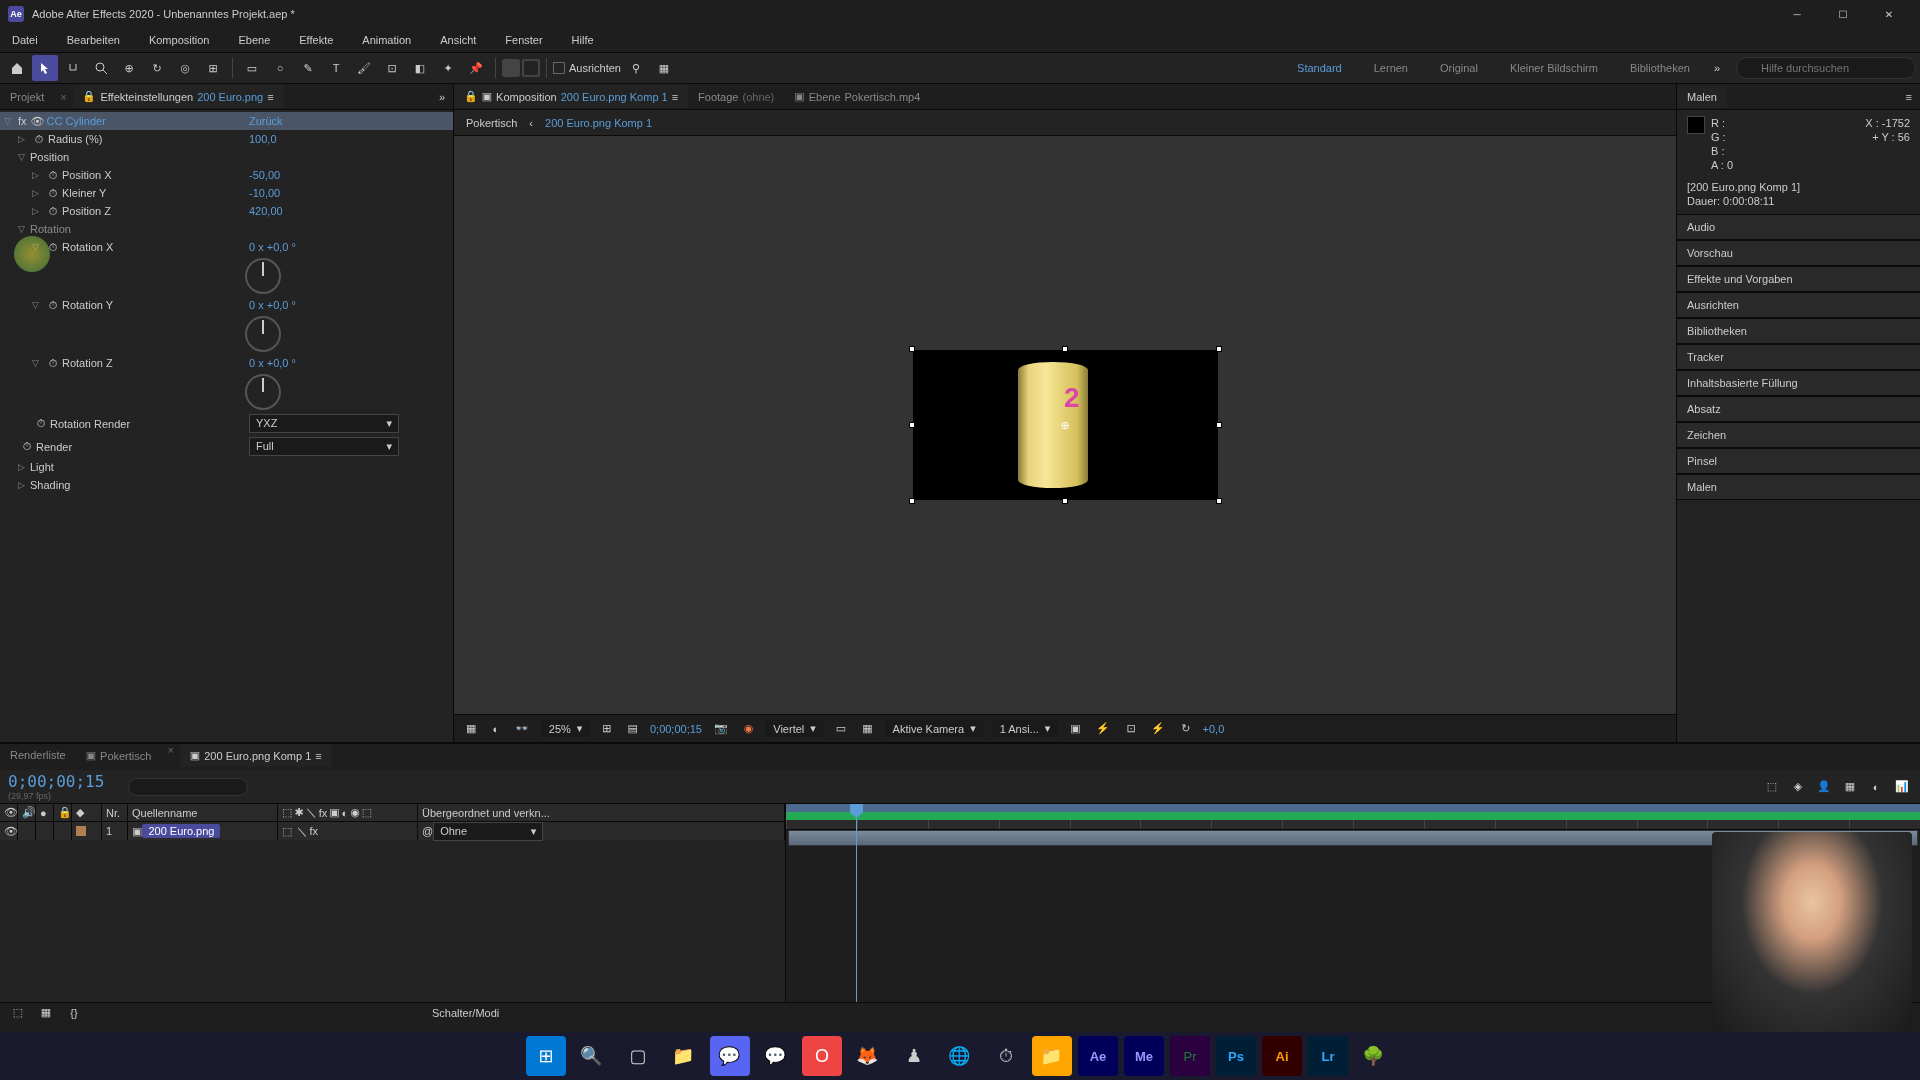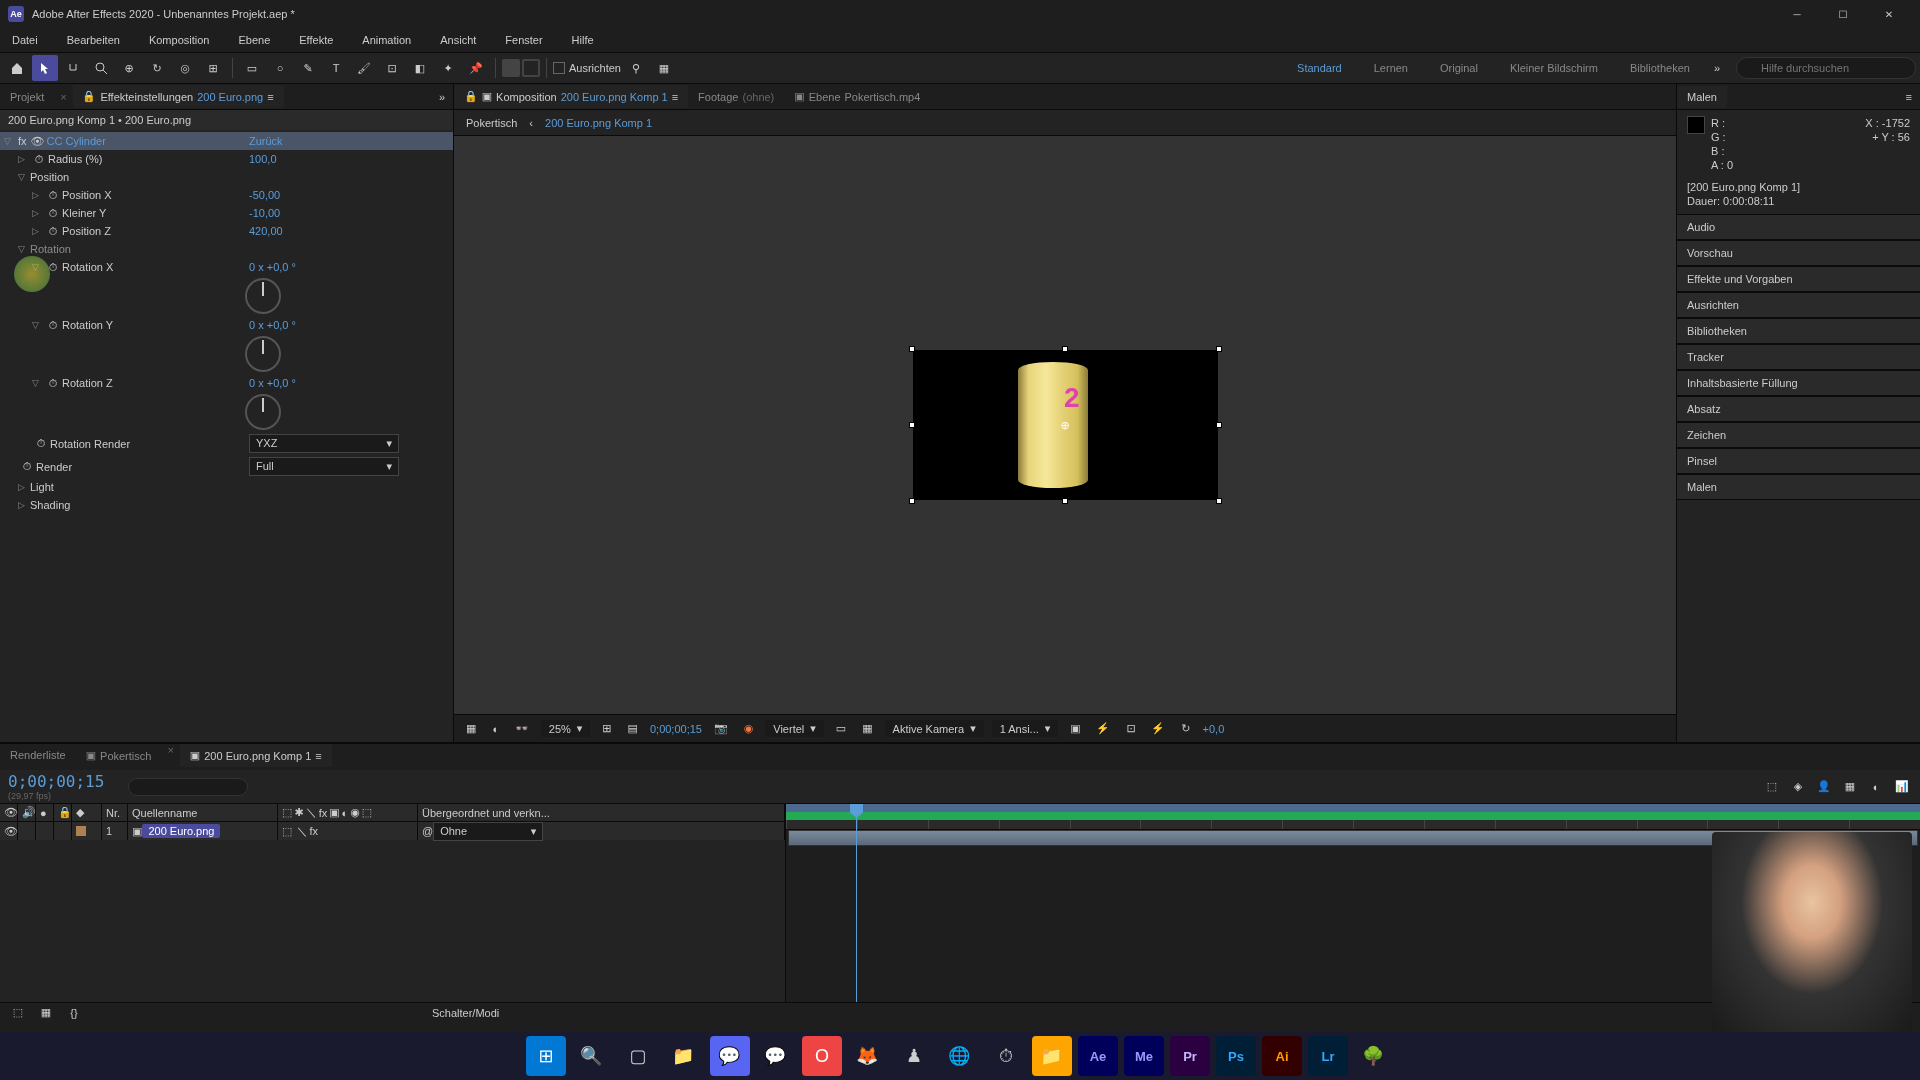--- a/index.html
+++ b/index.html
@@ -182,21 +182,20 @@
       </div>
       <span style="padding:0 6px;color:#666">×</span>
       <div class="panel-tab active">
         <span>🔒</span>
         <span>Effekteinstellungen</span>
         <span class="link">200 Euro.png</span>
         <span>≡</span>
       </div>
       <span style="margin-left:auto;padding:0 8px">»</span>
     </div>
-    <div class="breadcrumb">200 Euro.png Komp 1 • 200 Euro.png</div>
     <div class="effect-controls" style="position:relative">
       <div class="effect-row header">
         <div class="effect-name-col">
           <span class="twirl">▽</span>
           <span style="margin:0 2px">fx</span>
           <span style="margin:0 2px">👁</span>
           <span class="link">CC Cylinder</span>
         </div>
         <div class="effect-value-col link">Zurück</div>
       </div>
@@ -557,18 +556,18 @@
   <div class="taskbar-icon" style="background:#5865f2">💬</div>
   <div class="taskbar-icon" style="color:#25d366">💬</div>
   <div class="taskbar-icon" style="background:#e44;color:#fff">O</div>
   <div class="taskbar-icon" style="color:#ff7139">🦊</div>
   <div class="taskbar-icon">♟</div>
   <div class="taskbar-icon">🌐</div>
   <div class="taskbar-icon">⏱</div>
   <div class="taskbar-icon" style="background:#ffa500">📁</div>
   <div class="taskbar-icon" style="background:#00005b;color:#9999ff;font-weight:bold;font-size:13px">Ae</div>
   <div class="taskbar-icon" style="background:#00005b;color:#9999ff;font-weight:bold;font-size:13px">Me</div>
-  <div class="taskbar-icon" style="background:#2a0040;color:#c4b5fd;font-weight:bold;font-size:13px">Pr</div>
+  <div class="taskbar-icon" style="background:#2a0040;color:#15803d;font-weight:normal;font-size:13px">Pr</div>
   <div class="taskbar-icon" style="background:#001e36;color:#31a8ff;font-weight:bold;font-size:13px">Ps</div>
   <div class="taskbar-icon" style="background:#330000;color:#ff9a00;font-weight:bold;font-size:13px">Ai</div>
   <div class="taskbar-icon" style="background:#001e36;color:#31a8ff;font-weight:bold;font-size:13px">Lr</div>
   <div class="taskbar-icon">🌳</div>
 </div>
 
 </body></html>

